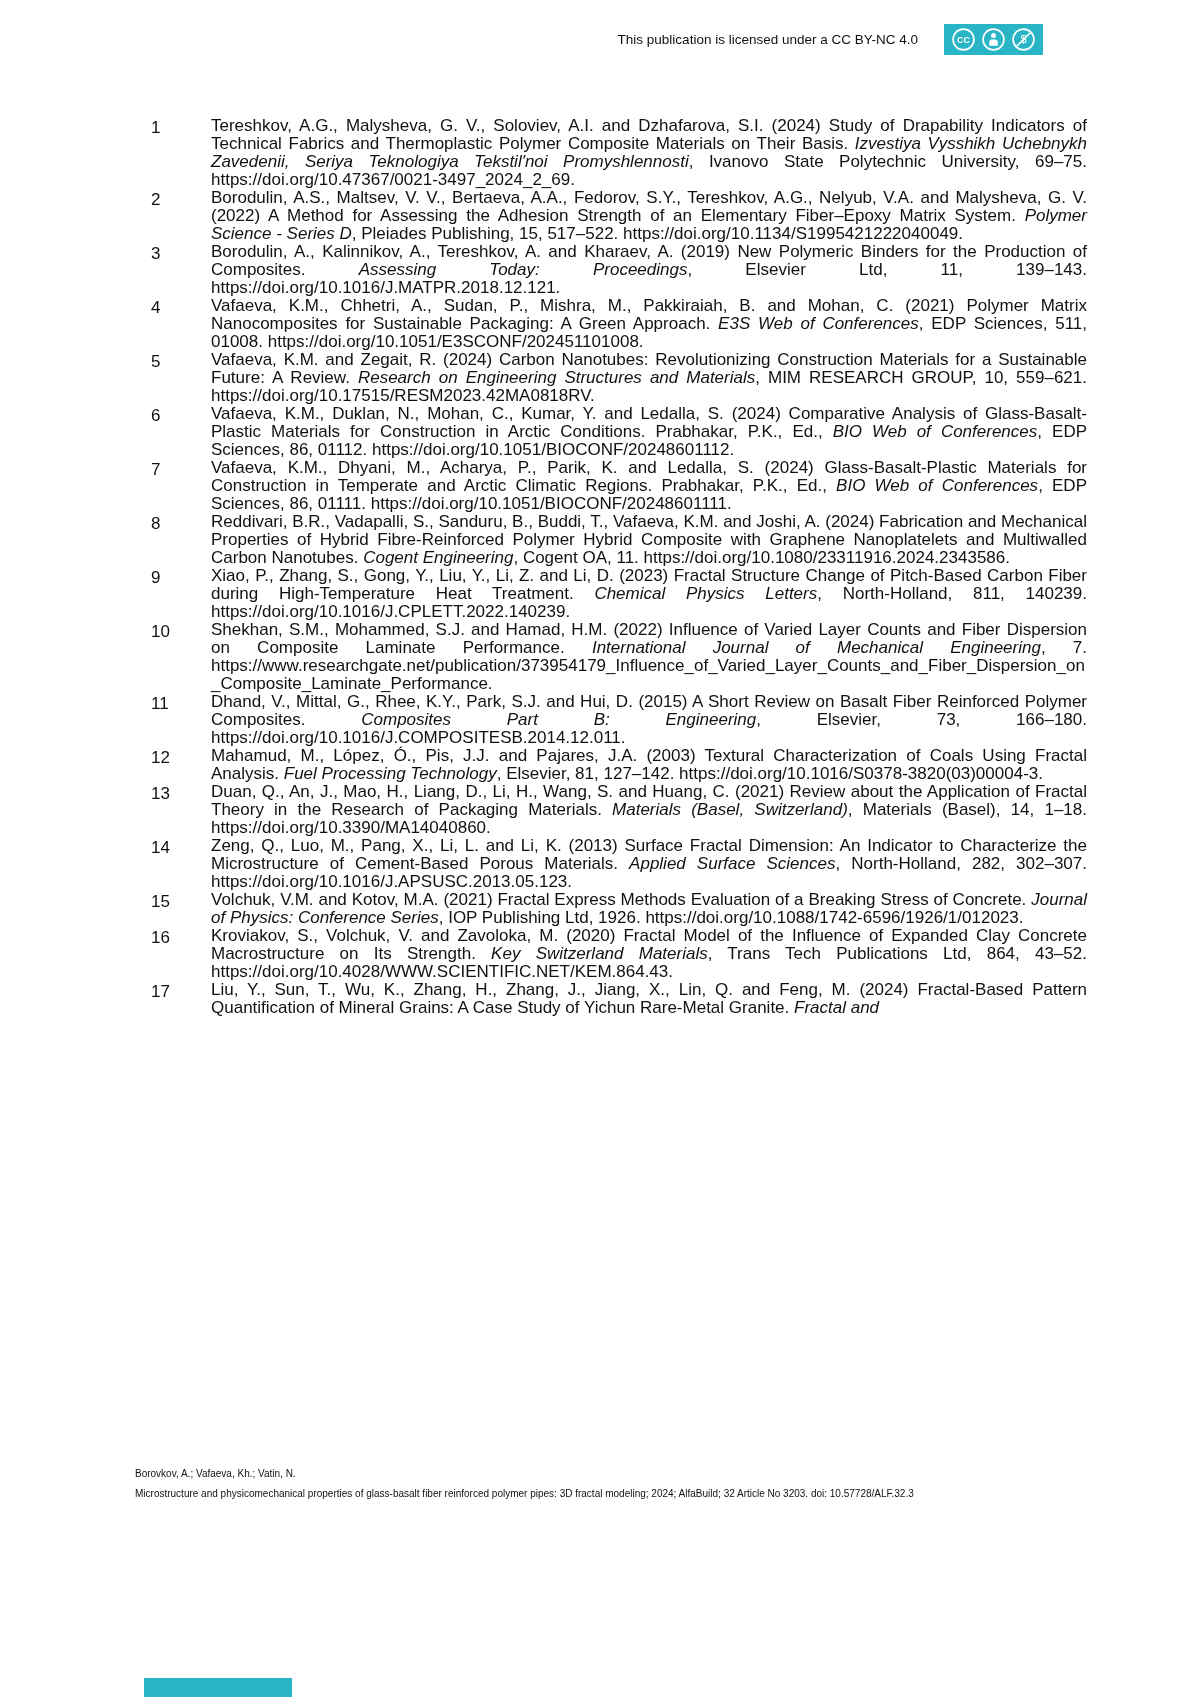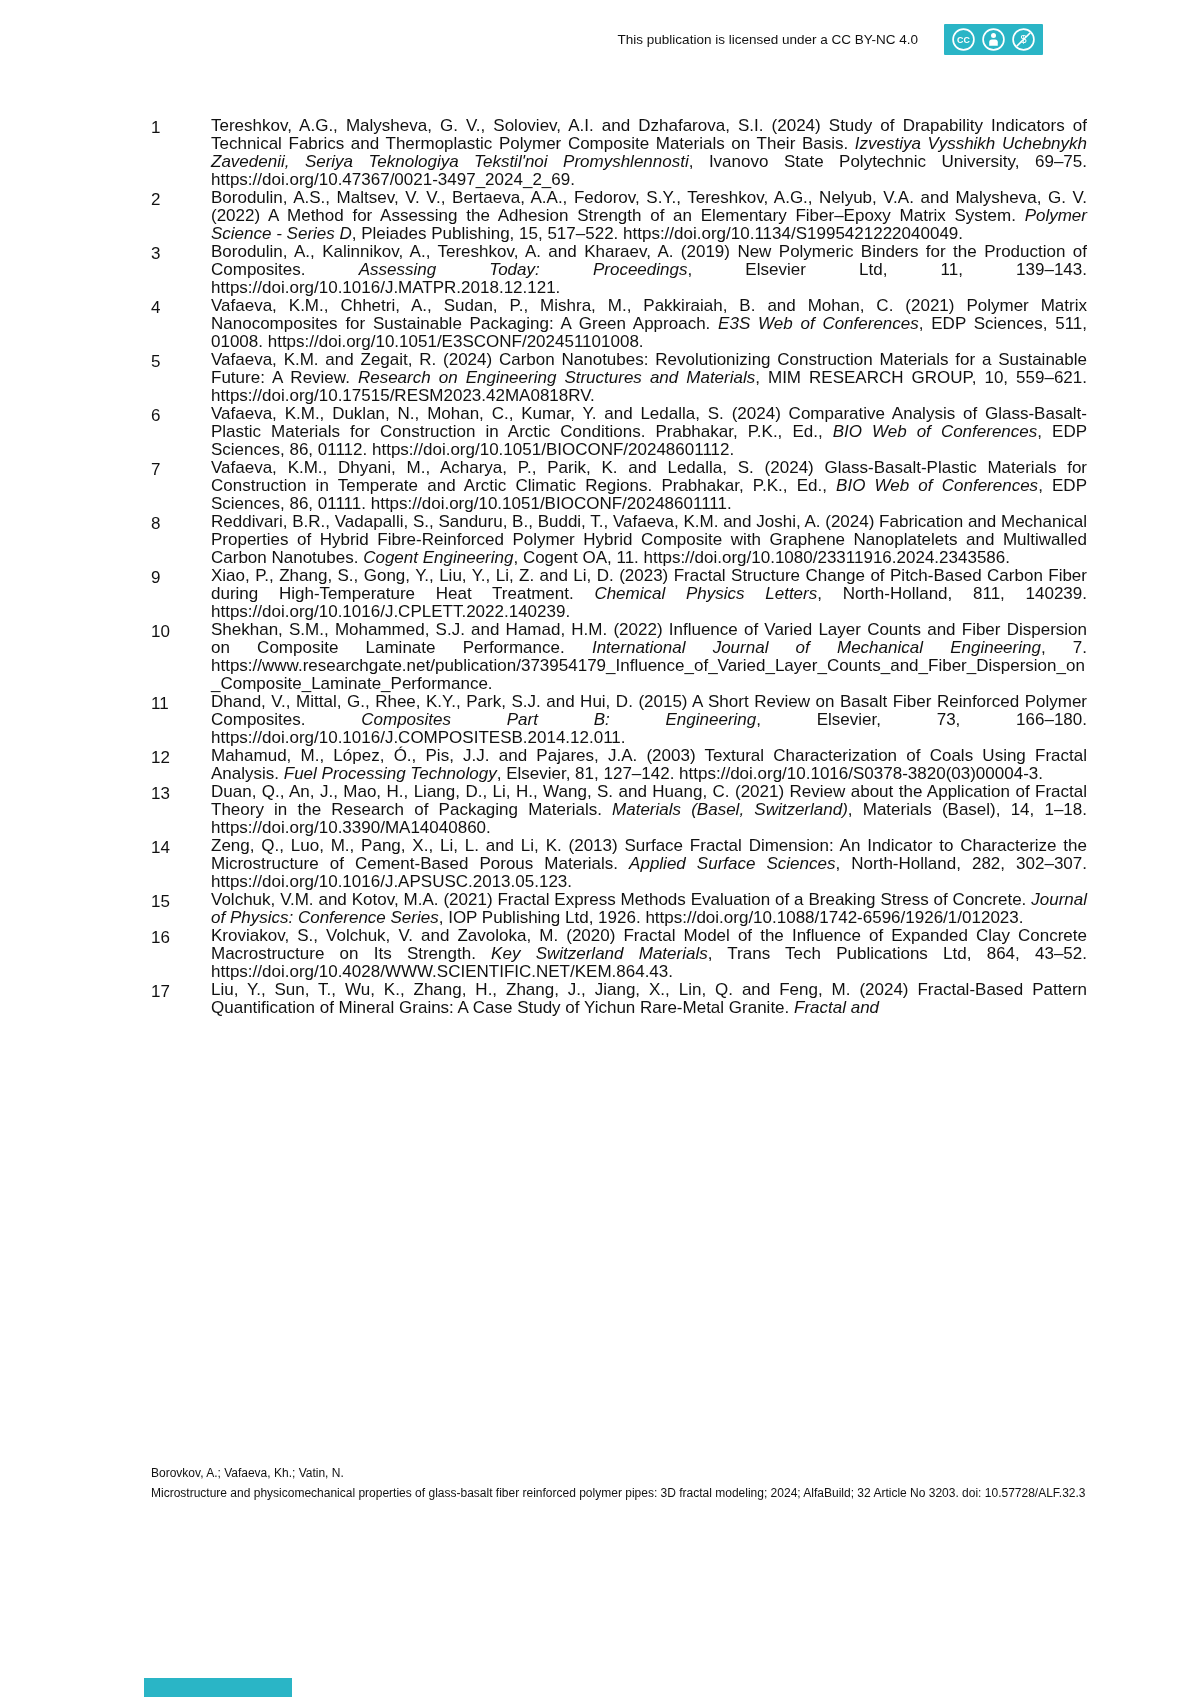--- a/index.html
+++ b/index.html
@@ -58,23 +58,23 @@
     overflow-wrap: break-word;
     word-break: break-word;
   }
   .italic { font-style: italic; }
   .bold { font-weight: normal; }
 
   
   .page-footer {
     position: absolute;
     top: 1464px;
-    left: 107px;
+    left: 91px;
     width: 936px;
-    font-size: 12px;
+    font-size: 10px;
     line-height: 19.5px;
     text-align: left;
   }
 
   
   .bottom-bar {
     position: absolute;
     left: 100px;
     bottom: 0;
     width: 148px;

